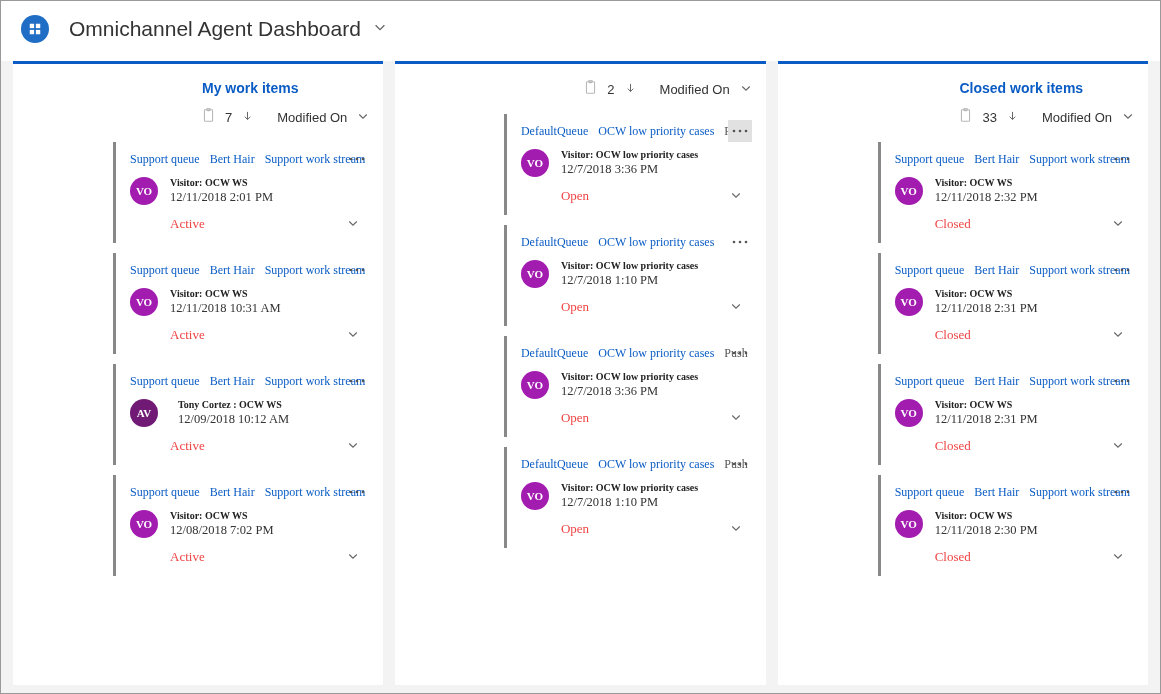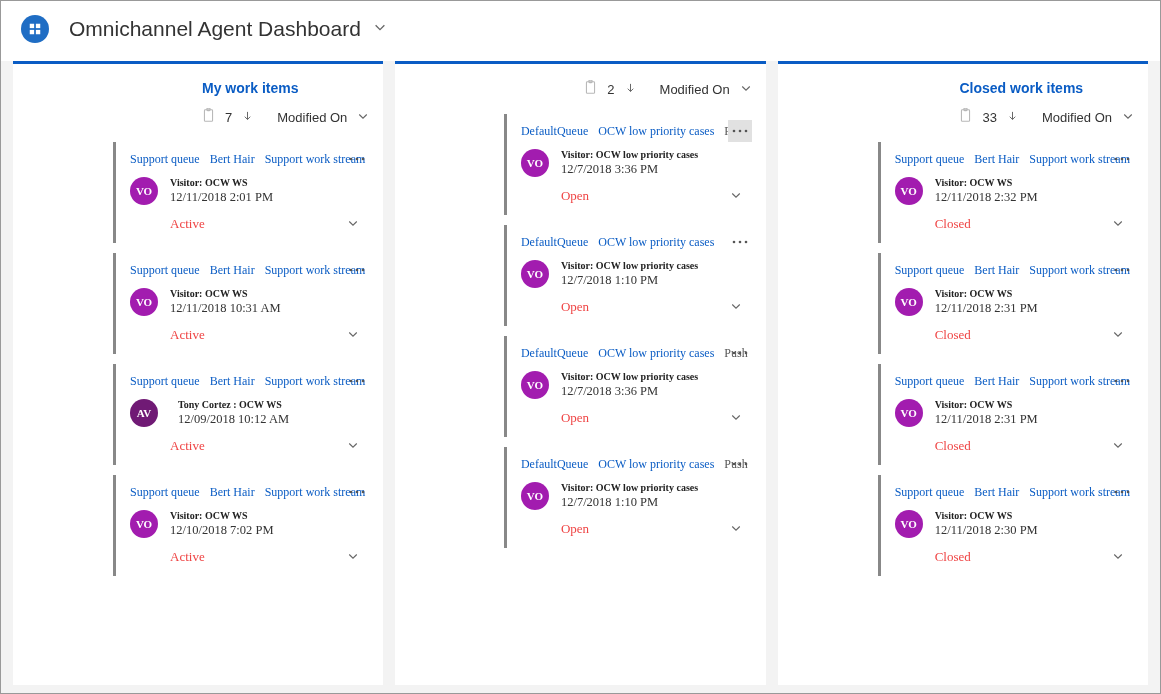--- a/index.html
+++ b/index.html
@@ -178,21 +178,21 @@
               <circle cx="8" cy="2" r="1.3"></circle>
               <circle cx="14" cy="2" r="1.3"></circle>
             </svg>
           </div>
 
       <div class="body-row">
         <div class="avatar">VO</div>
         <div class="card-main">
           <div class="card-title">Visitor: OCW WS</div>
 
-          <div class="card-date">12/10/2018 7:02 PM</div>
+          <div class="card-date">12/08/2018 7:02 PM</div>
         </div>
       </div>
       <div class="status-row">
         <span class="status-text">Active</span>
         <span class="expand-chevron"><svg width="12" height="12" viewBox="0 0 16 16" fill="none" stroke="#666" stroke-width="1.5">
                 <polyline points="3,6 8,11 13,6"></polyline>
               </svg></span>
       </div>
     </div>
       </div>

